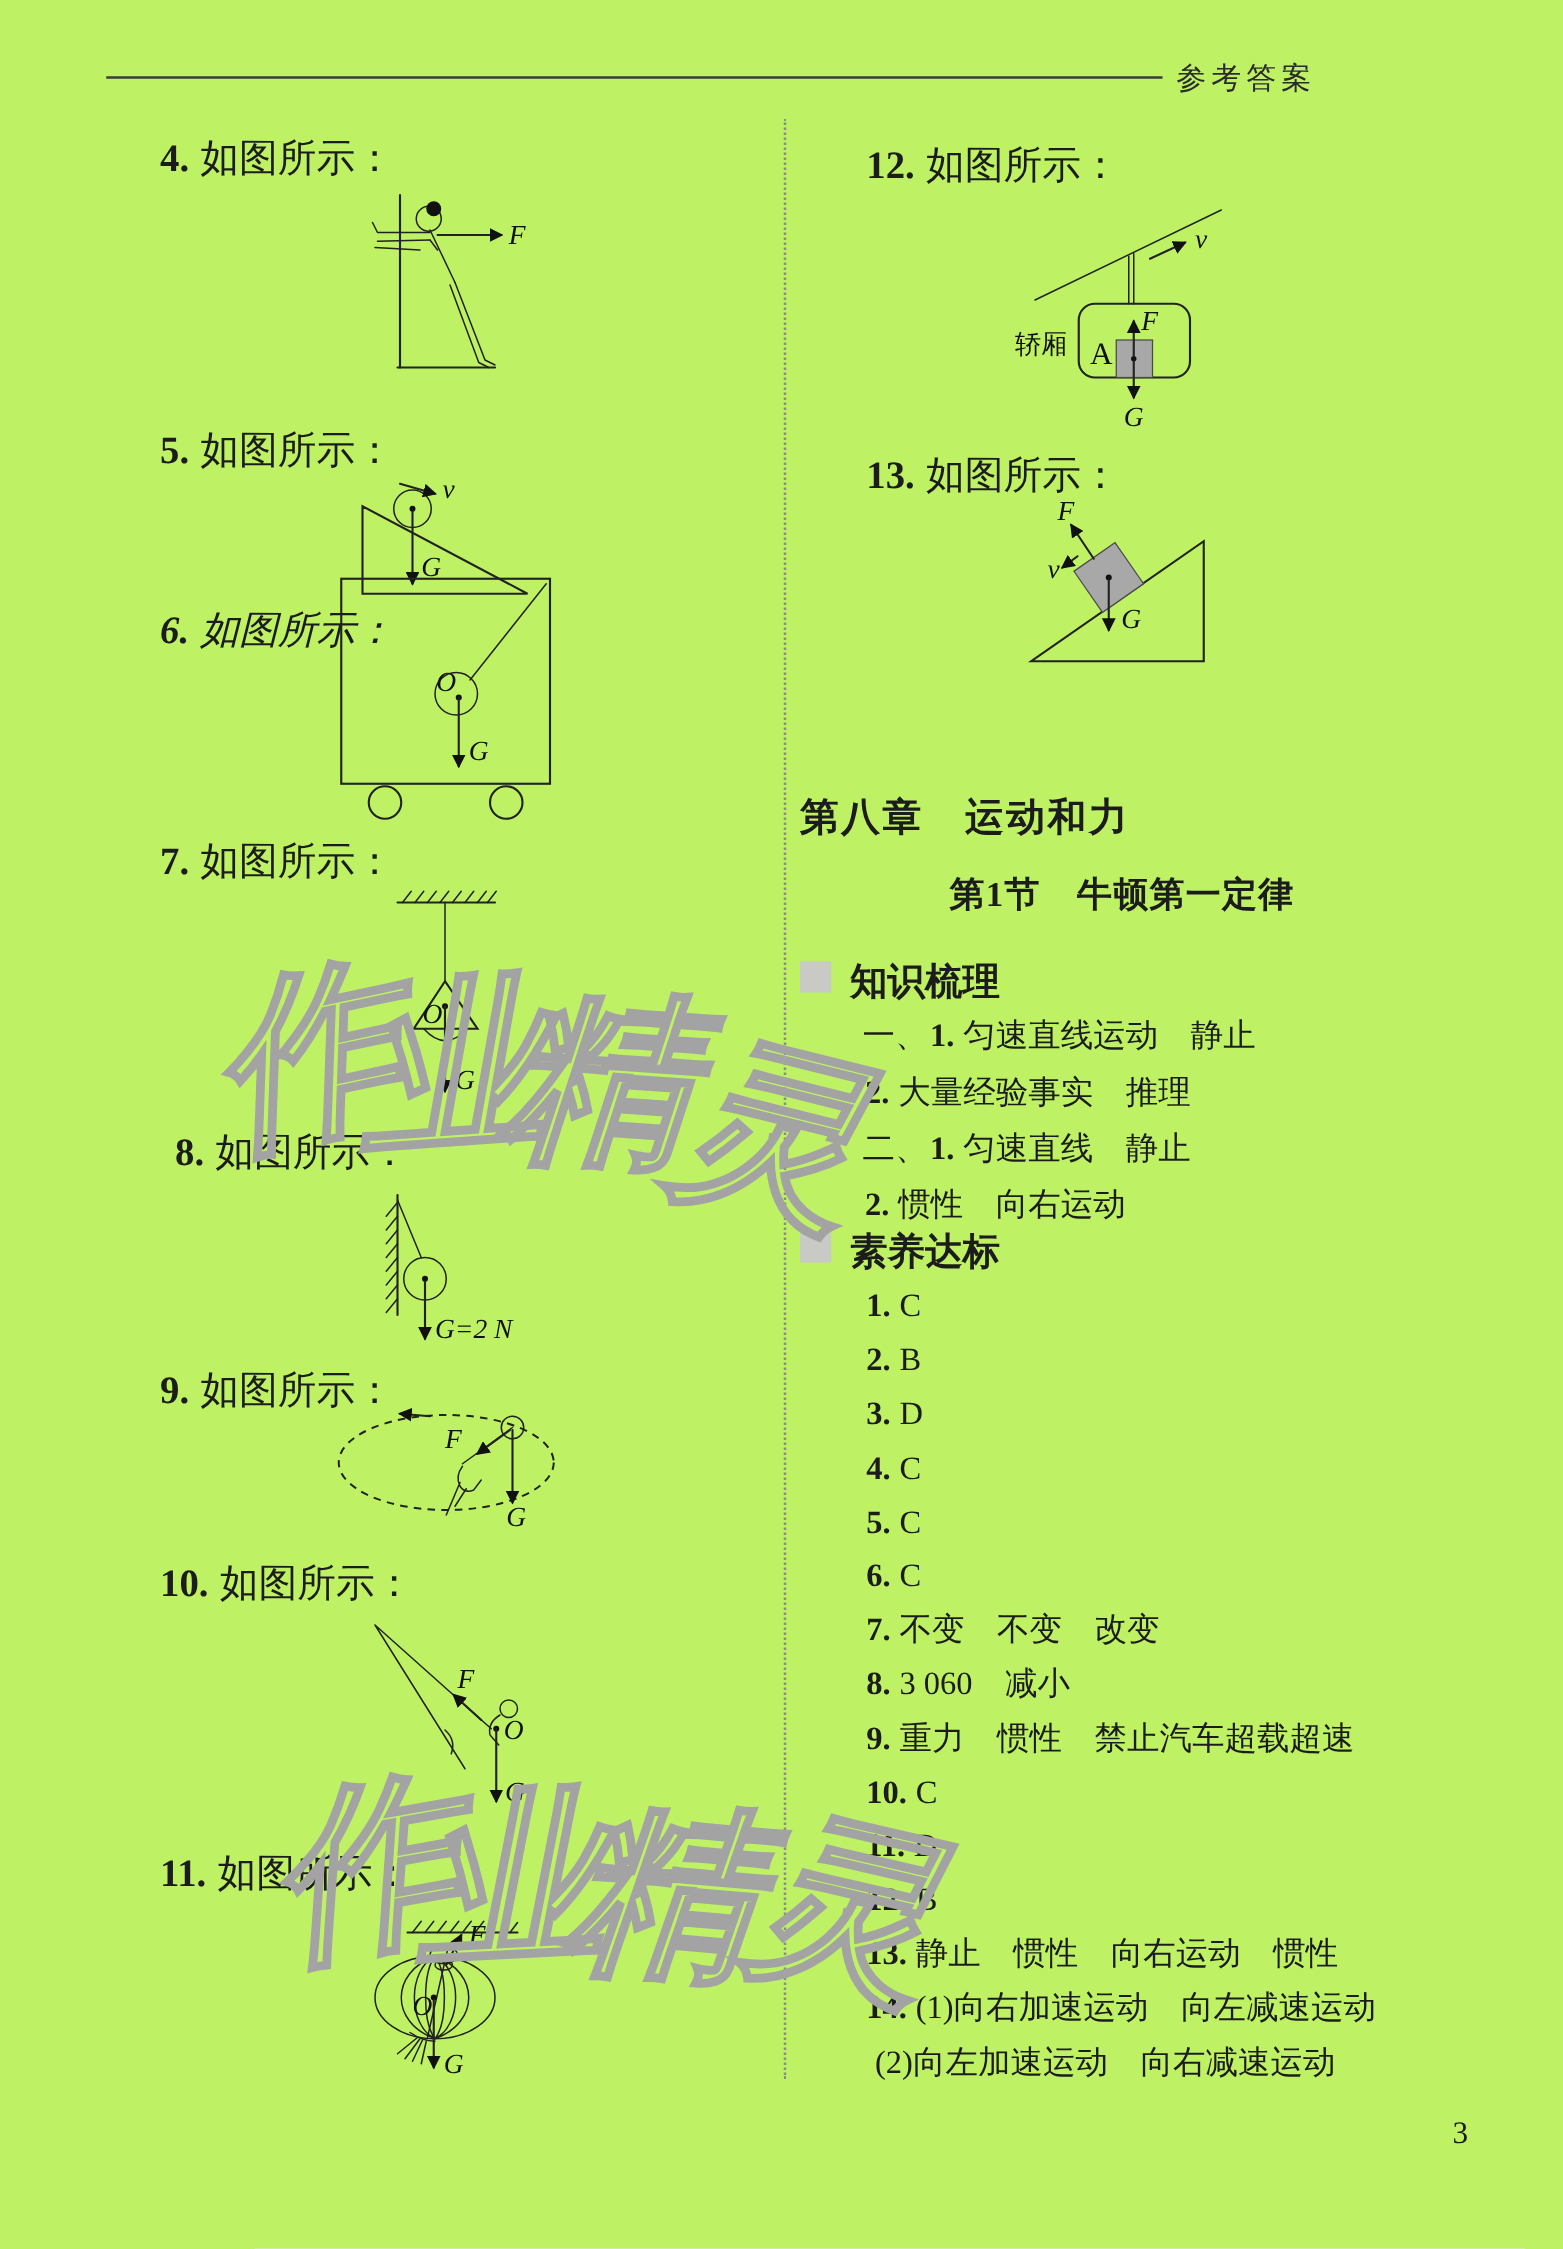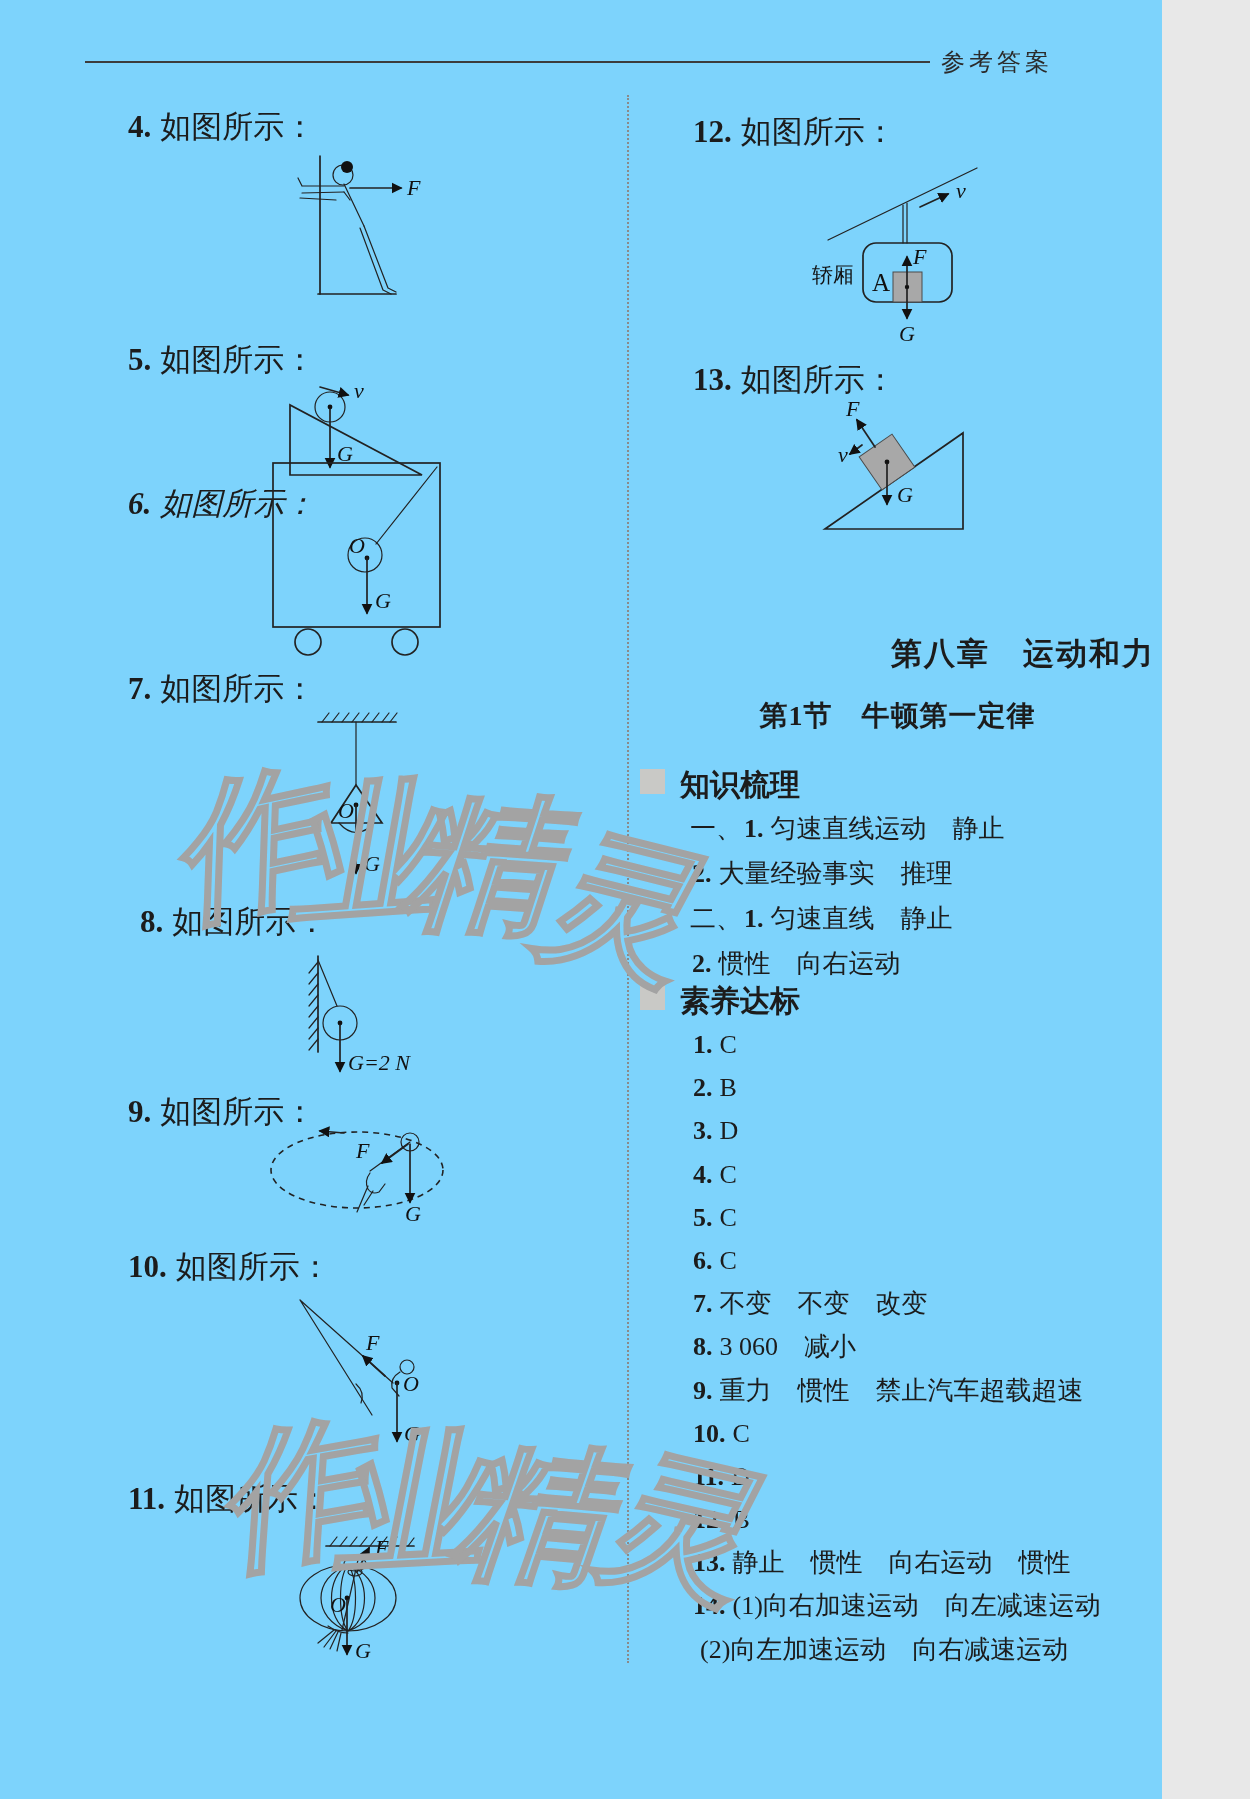--- a/index.html
+++ b/index.html
@@ -1,24 +1,24 @@
 <!DOCTYPE html>
 <html><head>
 <meta charset="utf-8">
 <style>
   html,body{margin:0;padding:0;background:#e8e8e8;}
-  .page{position:relative;width:1162px;height:1799px;background:#7dd3fc;
+  .page{position:relative;width:1250px;height:1799px;background:#bef264;
         font-family:"Liberation Serif","DejaVu Serif",serif;color:#1c1c1c;overflow:hidden;}
   .abs{position:absolute;}
   .rule{border-top:2px solid #3c3c3c;height:0;}
   .hdr-title{font-size:24px;letter-spacing:4px;color:#2b2b2b;}
   .divider{border-left:2px dotted #8a8a8a;width:0;}
   .itemlabel{font-size:31px;white-space:nowrap;}
   .itemlabel b{font-weight:bold;margin-right:9px;}
-  .chapter{font-size:31px;font-weight:bold;text-align:right;letter-spacing:2px;font-family:Liberation Serif, serif;}
+  .chapter{font-size:31px;font-weight:bold;text-align:left;letter-spacing:2px;font-family:Liberation Serif, serif;}
   .section{font-size:28px;font-weight:bold;text-align:center;letter-spacing:1px;}
   .sechead{font-size:30px;font-weight:bold;font-family:"Liberation Sans","DejaVu Sans",sans-serif;}
   .secbullet{width:25px;height:25px;background:#c9c9c6;}
   .kline{height:45px;line-height:45px;font-size:26px;white-space:nowrap;}
   .kline b{font-weight:bold;margin-right:7px;}
   .kline .pfx{margin-right:2px;}
   .aline{height:43.2px;line-height:43.2px;font-size:26px;white-space:nowrap;}
   .aline b{font-weight:bold;margin-right:7px;}
   .pageno{font-size:25px;}
   svg{overflow:visible;}

